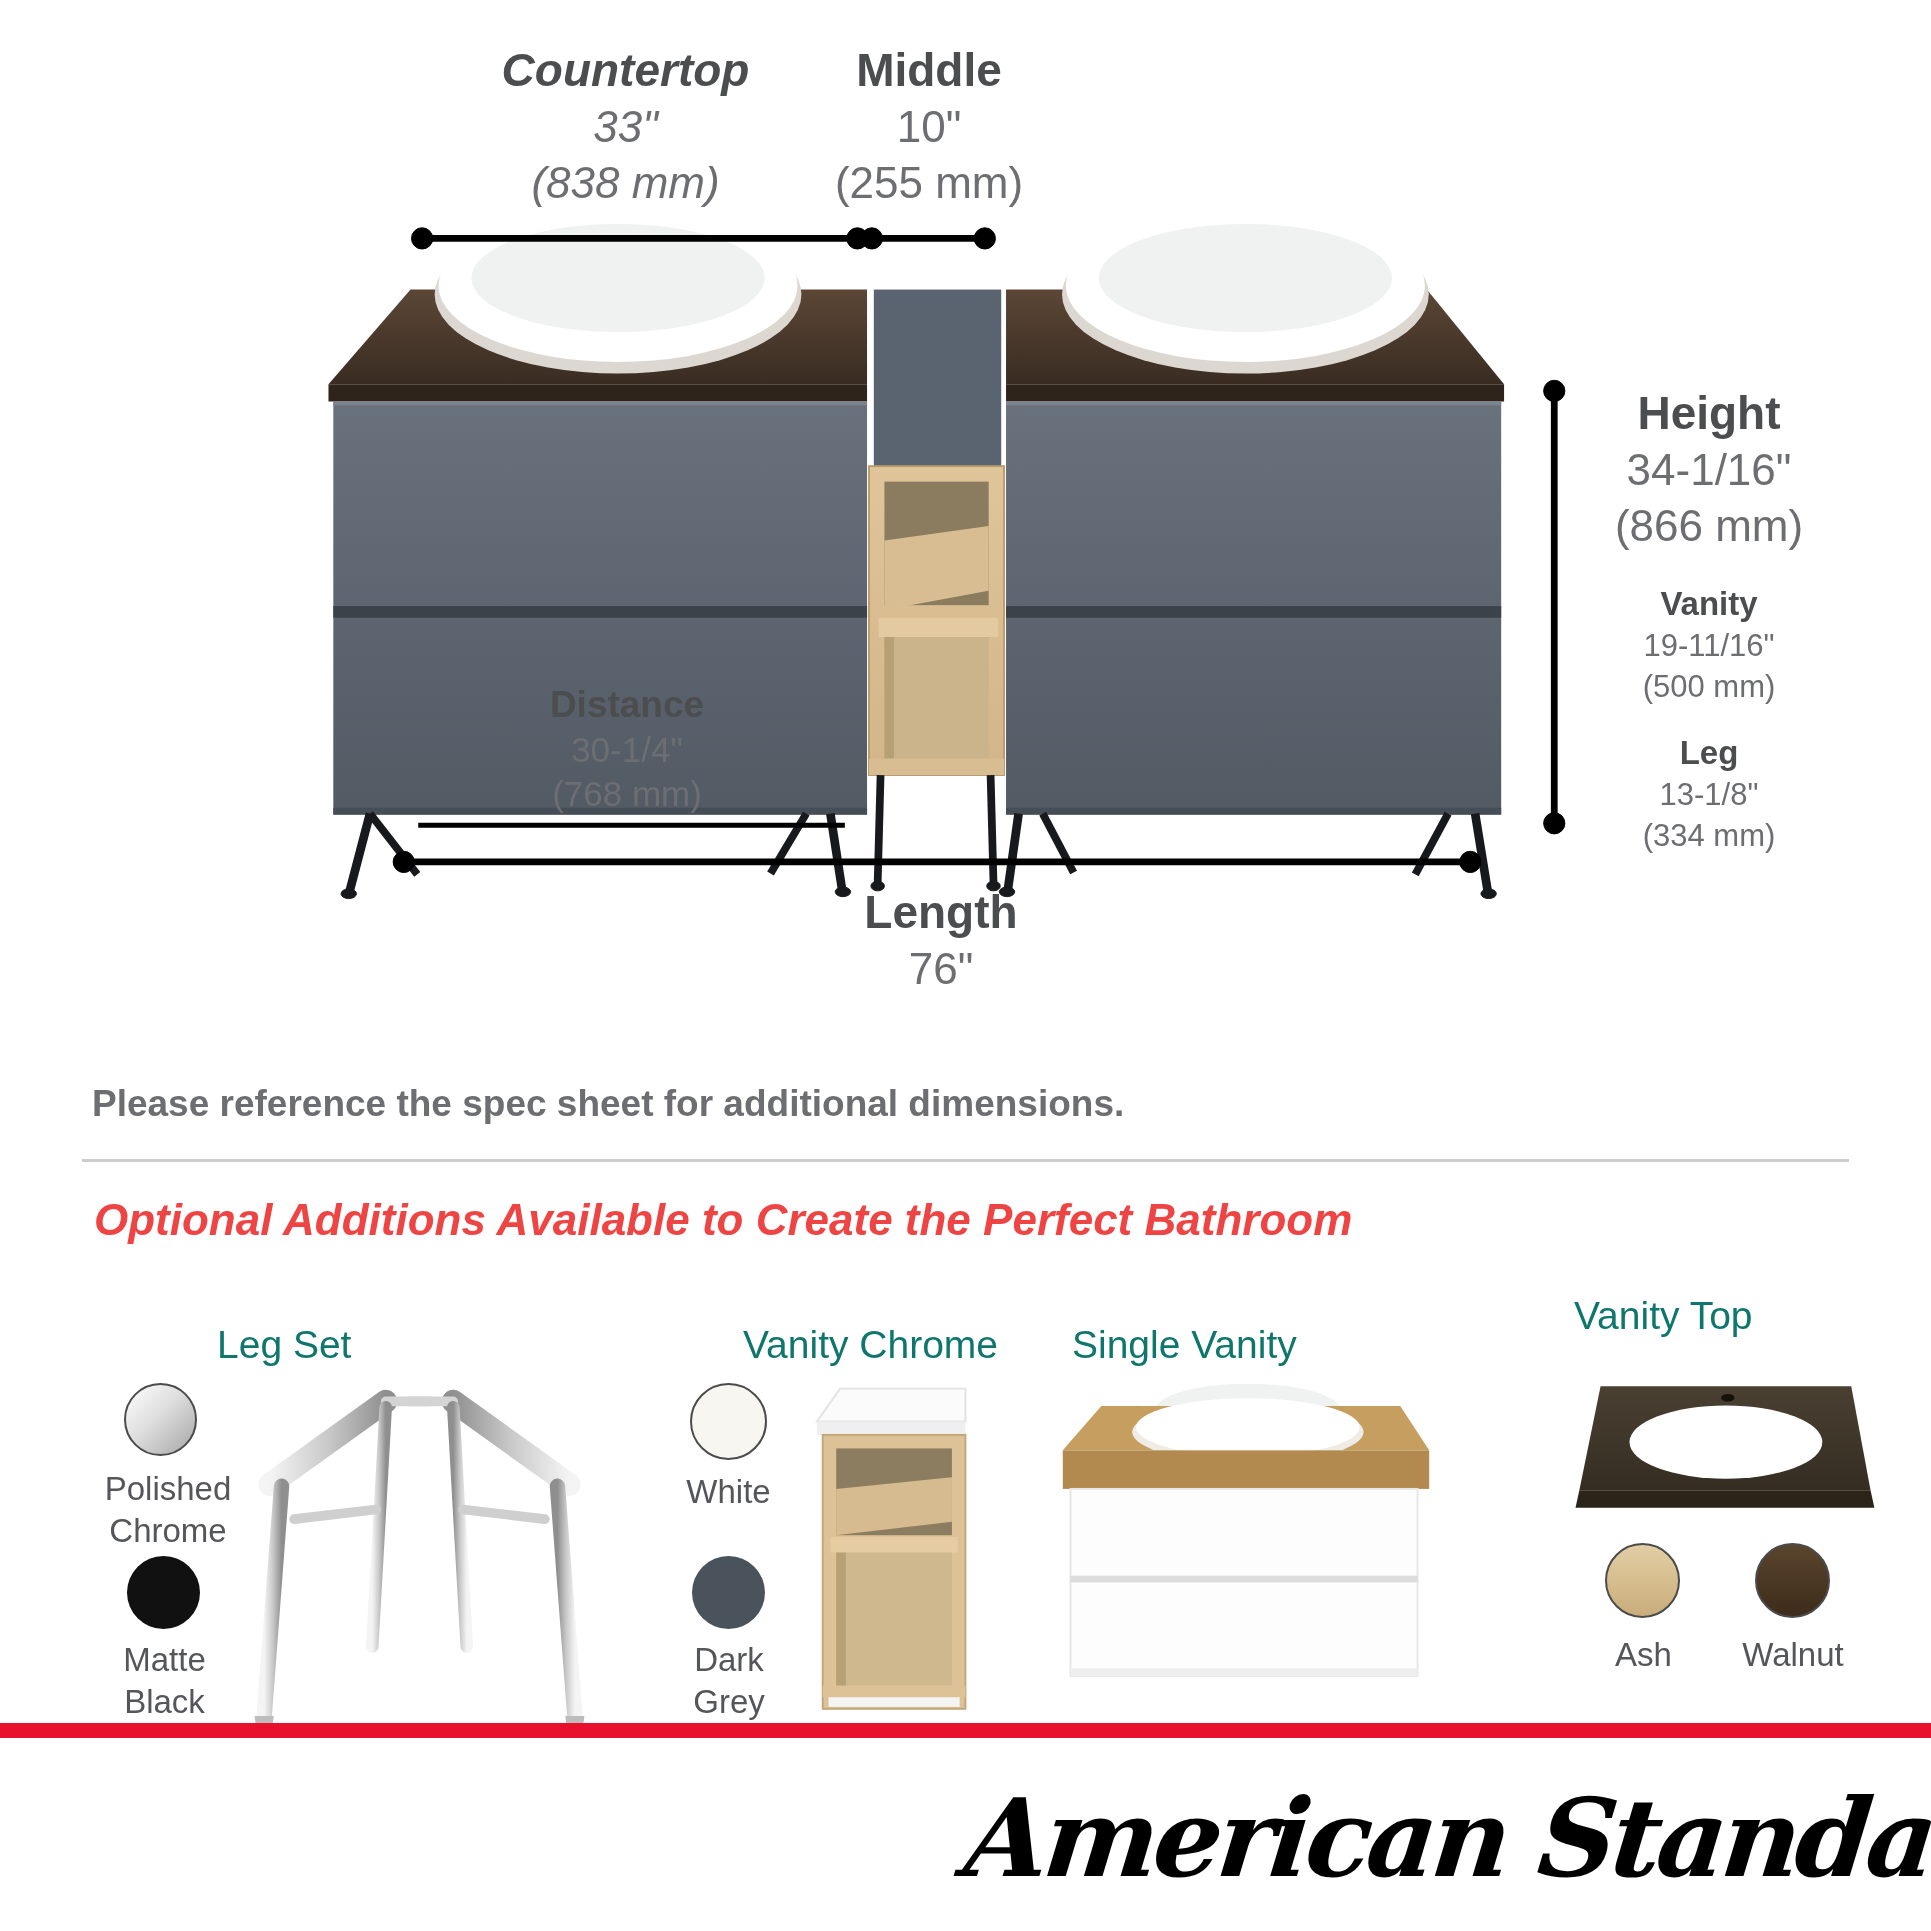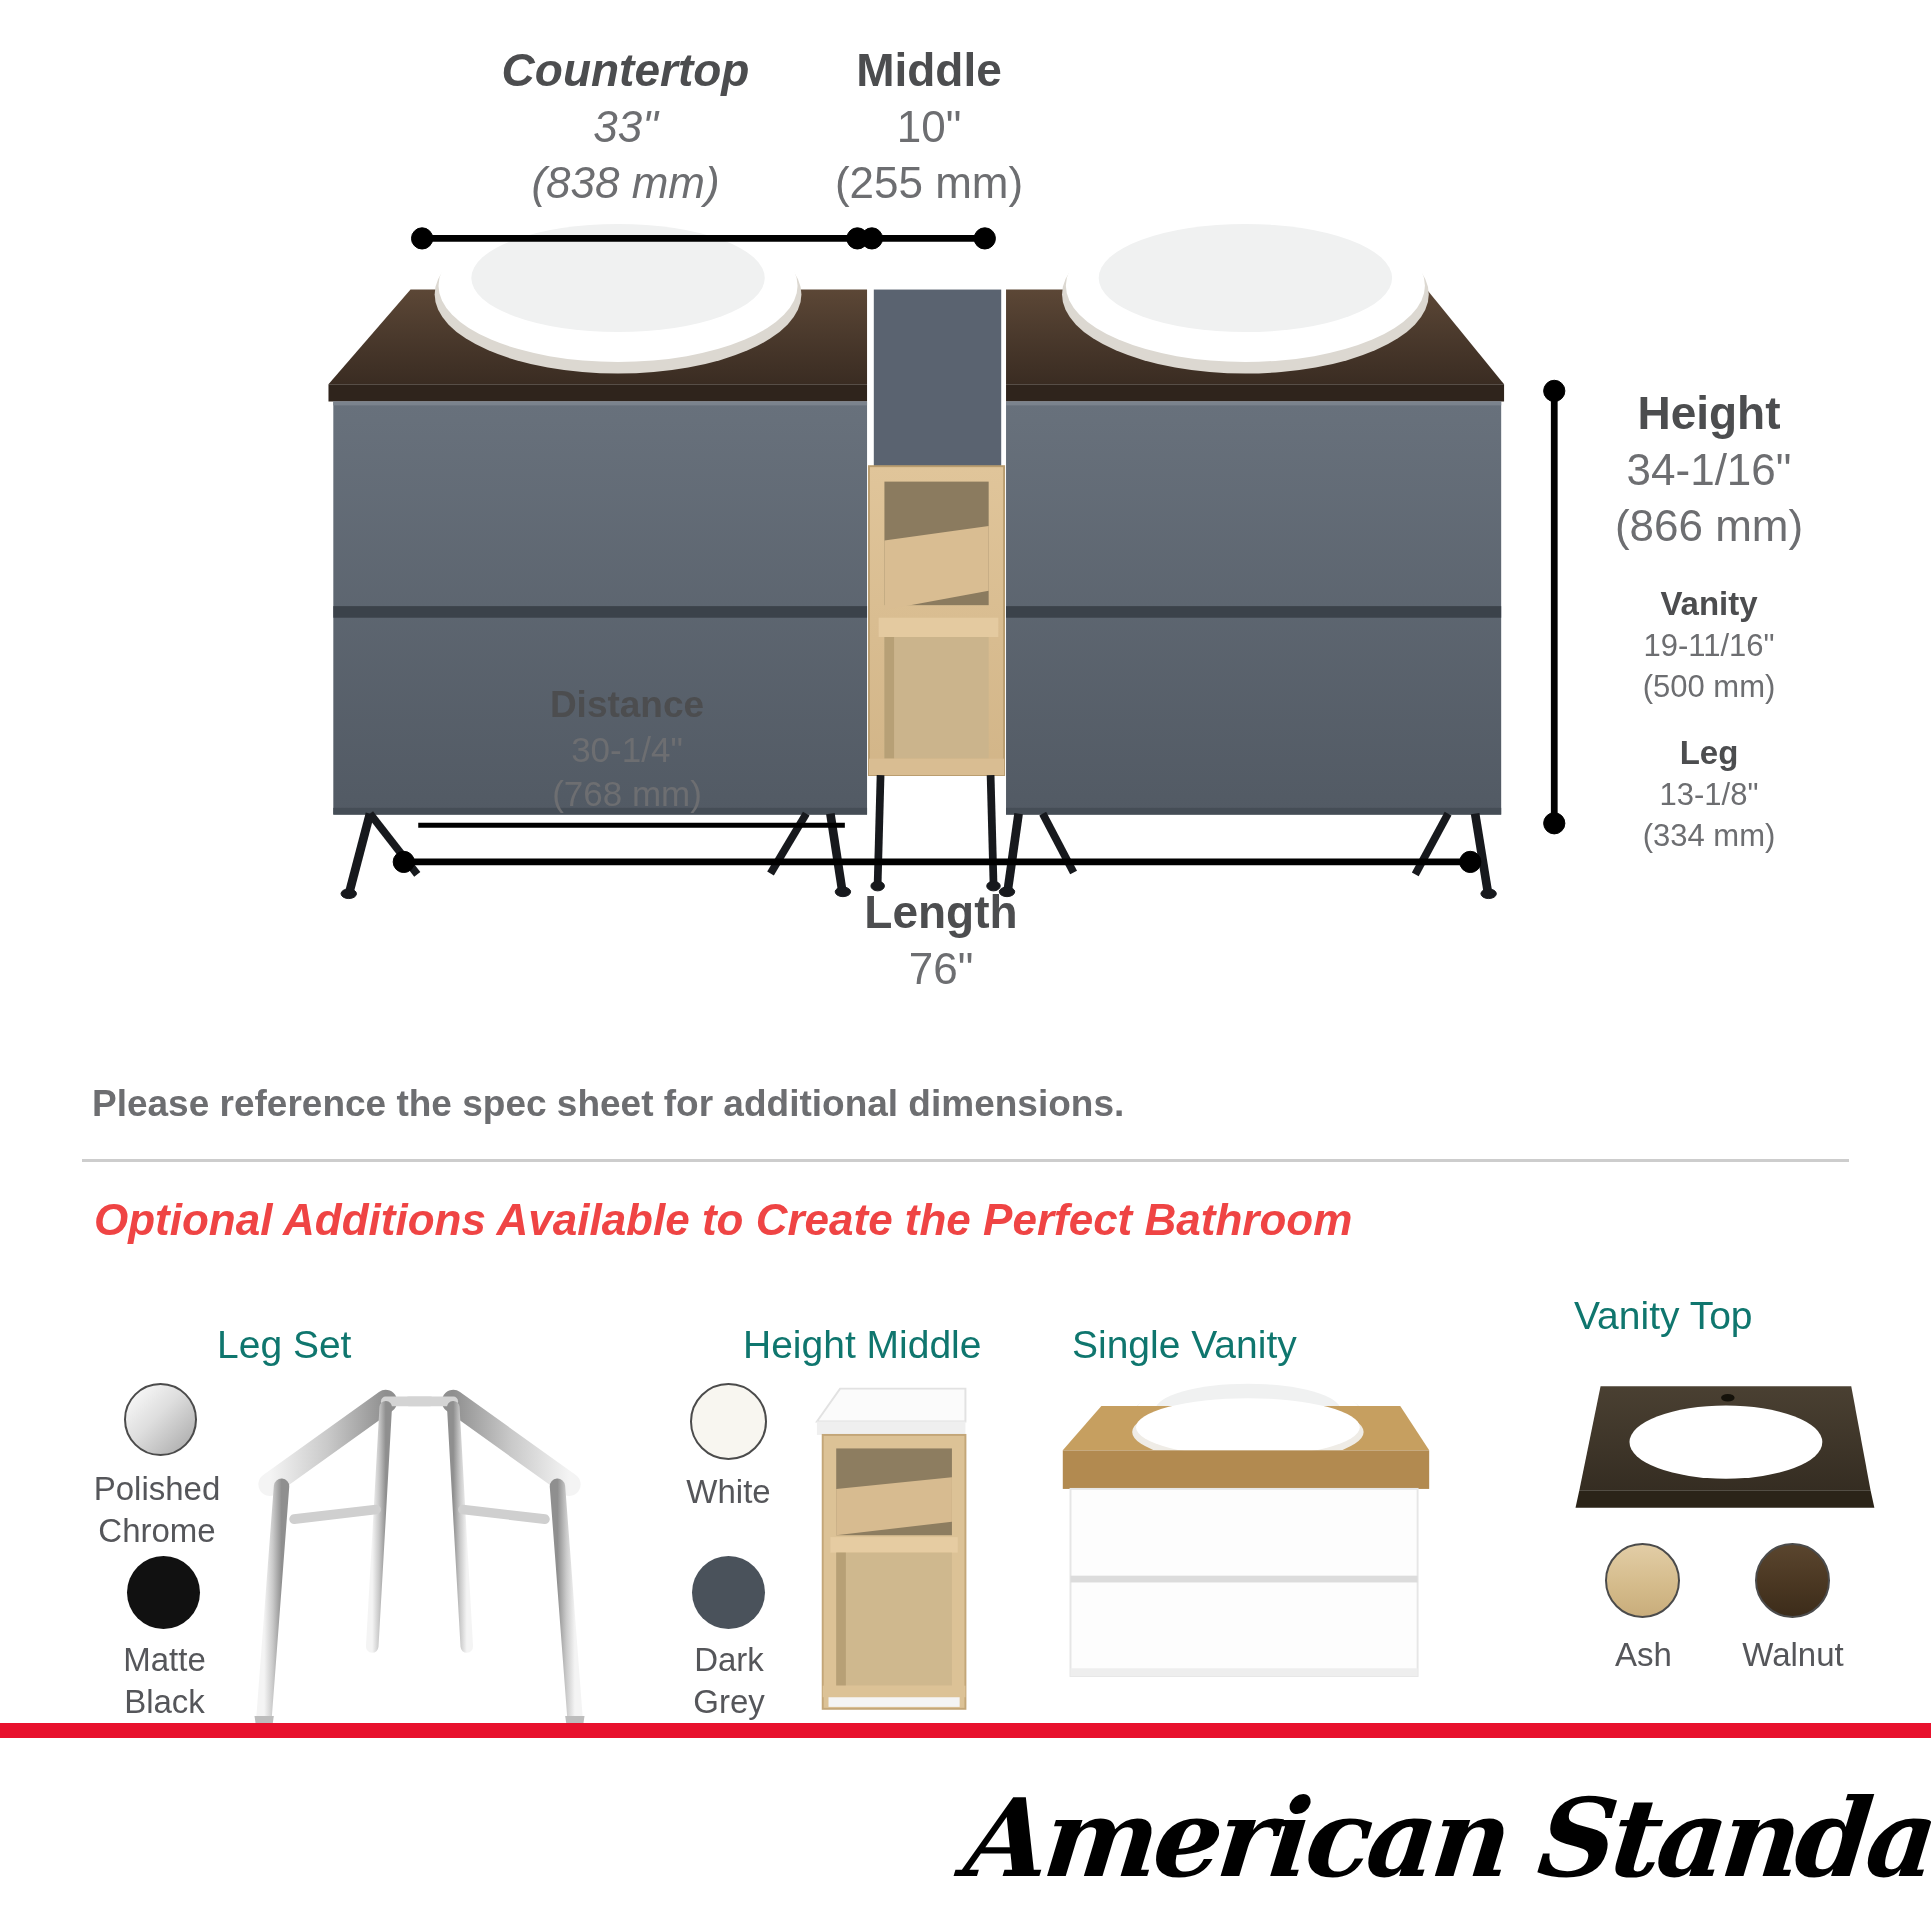--- a/index.html
+++ b/index.html
@@ -167,26 +167,26 @@
   <div class="abs dim-block big" style="left:690px;top:883px;width:502px;">
     <span class="dim-label">Length</span>
     <span class="dim-val">76"</span>
   </div>
 
   <div class="abs note" style="left:92px;top:1083px;width:1352px;font-weight:bold;">Please reference the spec sheet for additional dimensions.</div>
   <div class="abs divider" style="left:82px;top:1159px;width:1767px;"></div>
   <div class="abs heading" style="left:94px;top:1195px;width:1641px;">Optional Additions Available to Create the Perfect Bathroom</div>
 
   <div class="abs opt-title" style="left:217px;top:1303px;width:290px;">Leg Set</div>
-  <div class="abs opt-title" style="left:743px;top:1303px;width:290px;">Height Middle</div>
+  <div class="abs opt-title" style="left:743px;top:1303px;width:290px;">Vanity Chrome</div>
   <div class="abs opt-title" style="left:1072px;top:1303px;width:338px;">Single Vanity</div>
   <div class="abs opt-title" style="left:1574px;top:1274px;width:290px;">Vanity Top</div>
 
   <div class="abs swatch sw-outline" style="left:124px;top:1383px;width:73px;height:73px;background:linear-gradient(135deg,#ffffff 0%,#dedede 45%,#a6a6a6 100%);"></div>
-  <div class="abs sw-label" style="left:58px;top:1468px;width:198px;">Polished Chrome</div>
+  <div class="abs sw-label" style="left:69px;top:1468px;width:198px;">Polished Chrome</div>
   <div class="abs swatch" style="left:127px;top:1556px;width:73px;height:73px;background:#111111;"></div>
   <div class="abs sw-label" style="left:92px;top:1639px;width:145px;">Matte Black</div>
 
   <svg class="abs" style="left:241px;top:1357px;" width="357" height="386" viewBox="0 0 370 400">
     <defs>
       <linearGradient id="chromeG" x1="0" y1="0" x2="1" y2="0">
         <stop offset="0" stop-color="#f4f4f4"></stop>
           <stop offset="0.5" stop-color="#c9c9c9"></stop>
           <stop offset="1" stop-color="#8f8f8f"></stop>
       </linearGradient>

